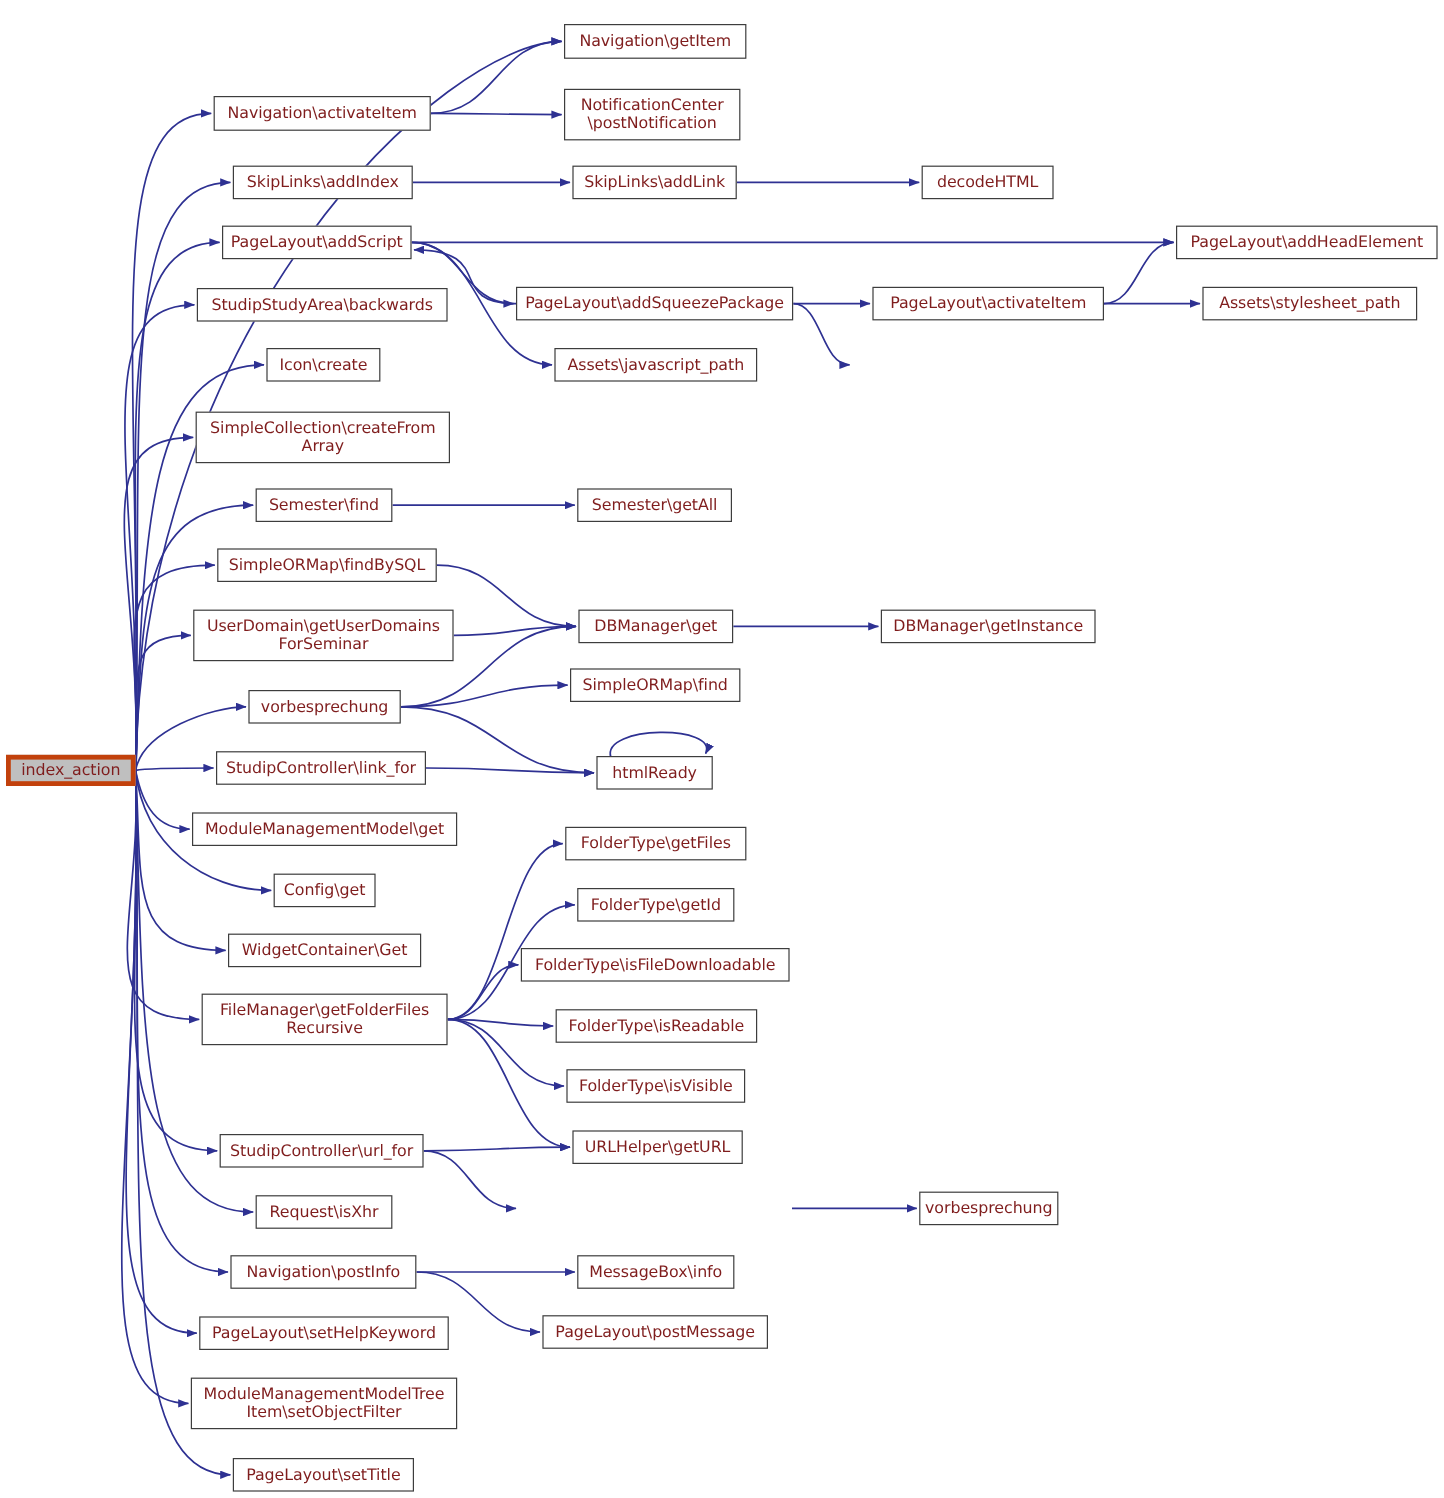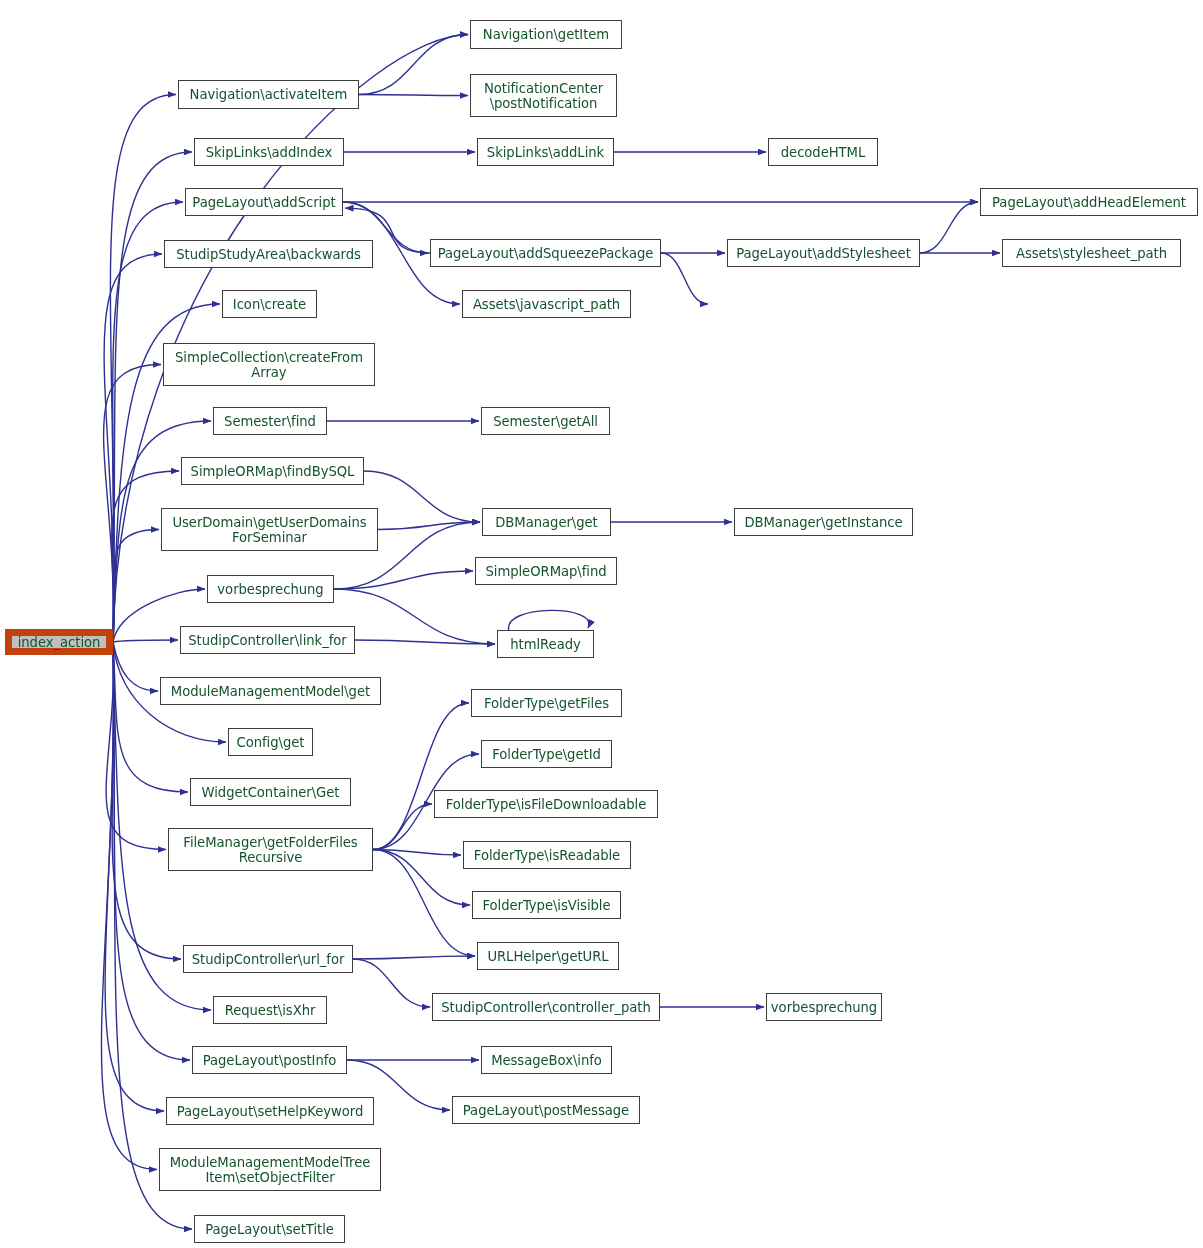--- a/index.html
+++ b/index.html
@@ -28,33 +28,33 @@
     left: 0;
     top: 0;
     width: 1203px;
     height: 1248px;
   }
   .node {
     position: absolute;
     box-sizing: border-box;
     background: #ffffff;
     border: 1px solid #3d3d3d;
-    color: #14532d;
+    color: #7f1d1d;
     font-size: 13.2px;
     line-height: 15px;
     display: flex;
     align-items: center;
     justify-content: center;
     text-align: center;
     white-space: pre;
     letter-spacing: -0.05px;
   }
   .node.root {
     background: #bfbfbf;
-    border: 7px solid #c2410c;
+    border: 4px solid #c2410c;
   }
 </style>
 </head>
 <body>
 
 <div id="graph-root">
   <svg id="edge-layer" viewBox="0 0 1203 1248" width="1203" height="1248" xmlns="http://www.w3.org/2000/svg">
     <defs>
       <marker id="arrowhead" markerWidth="9" markerHeight="7" refX="8.5" refY="3.5" orient="auto" markerUnits="userSpaceOnUse">
         <polygon points="0,0 9,3.5 0,7" fill="#2e3192"></polygon>
@@ -123,21 +123,21 @@
       <div class="node" style="left: 178px; top: 80px; width: 181px; height: 29px;">Navigation\activateItem</div>
       <div class="node" style="left: 470px; top: 74px; width: 147px; height: 43px;">NotificationCenter
 \postNotification</div>
       <div class="node" style="left: 194px; top: 138px; width: 150px; height: 28px;">SkipLinks\addIndex</div>
       <div class="node" style="left: 477px; top: 138px; width: 137px; height: 28px;">SkipLinks\addLink</div>
       <div class="node" style="left: 768px; top: 138px; width: 110px; height: 28px;">decodeHTML</div>
       <div class="node" style="left: 185px; top: 188px; width: 158px; height: 28px;">PageLayout\addScript</div>
       <div class="node" style="left: 980px; top: 188px; width: 218px; height: 28px;">PageLayout\addHeadElement</div>
       <div class="node" style="left: 164px; top: 240px; width: 209px; height: 28px;">StudipStudyArea\backwards</div>
       <div class="node" style="left: 430px; top: 239px; width: 231px; height: 28px;">PageLayout\addSqueezePackage</div>
-      <div class="node" style="left: 727px; top: 239px; width: 193px; height: 28px;">PageLayout\addStylesheet</div>
+      <div class="node" style="left: 727px; top: 239px; width: 193px; height: 28px;">PageLayout\activateItem</div>
       <div class="node" style="left: 1002px; top: 239px; width: 179px; height: 28px;">Assets\stylesheet_path</div>
       <div class="node" style="left: 222px; top: 290px; width: 95px; height: 28px;">Icon\create</div>
       <div class="node" style="left: 462px; top: 290px; width: 169px; height: 28px;">Assets\javascript_path</div>
       <div class="node" style="left: 163px; top: 343px; width: 212px; height: 43px;">SimpleCollection\createFrom
 Array</div>
       <div class="node" style="left: 213px; top: 407px; width: 114px; height: 28px;">Semester\find</div>
       <div class="node" style="left: 481px; top: 407px; width: 129px; height: 28px;">Semester\getAll</div>
       <div class="node" style="left: 181px; top: 457px; width: 183px; height: 28px;">SimpleORMap\findBySQL</div>
       <div class="node" style="left: 161px; top: 508px; width: 217px; height: 43px;">UserDomain\getUserDomains
 ForSeminar</div>
@@ -153,23 +153,22 @@
       <div class="node" style="left: 481px; top: 740px; width: 131px; height: 28px;">FolderType\getId</div>
       <div class="node" style="left: 190px; top: 778px; width: 161px; height: 28px;">WidgetContainer\Get</div>
       <div class="node" style="left: 434px; top: 790px; width: 224px; height: 28px;">FolderType\isFileDownloadable</div>
       <div class="node" style="left: 168px; top: 828px; width: 205px; height: 43px;">FileManager\getFolderFiles
 Recursive</div>
       <div class="node" style="left: 463px; top: 841px; width: 168px; height: 28px;">FolderType\isReadable</div>
       <div class="node" style="left: 472px; top: 891px; width: 149px; height: 28px;">FolderType\isVisible</div>
       <div class="node" style="left: 183px; top: 945px; width: 170px; height: 28px;">StudipController\url_for</div>
       <div class="node" style="left: 477px; top: 942px; width: 142px; height: 28px;">URLHelper\getURL</div>
       <div class="node" style="left: 213px; top: 996px; width: 114px; height: 28px;">Request\isXhr</div>
-      <div class="node" style="left: 432px; top: 993px; width: 228px; height: 28px;">StudipController\controller_path</div>
       <div class="node" style="left: 766px; top: 993px; width: 116px; height: 28px;">vorbesprechung</div>
-      <div class="node" style="left: 192px; top: 1046px; width: 155px; height: 28px;">PageLayout\postInfo</div>
+      <div class="node" style="left: 192px; top: 1046px; width: 155px; height: 28px;">Navigation\postInfo</div>
       <div class="node" style="left: 481px; top: 1046px; width: 131px; height: 28px;">MessageBox\info</div>
       <div class="node" style="left: 166px; top: 1097px; width: 208px; height: 28px;">PageLayout\setHelpKeyword</div>
       <div class="node" style="left: 452px; top: 1096px; width: 188px; height: 28px;">PageLayout\postMessage</div>
       <div class="node" style="left: 159px; top: 1148px; width: 222px; height: 43px;">ModuleManagementModelTree
 Item\setObjectFilter</div>
       <div class="node" style="left: 194px; top: 1215px; width: 151px; height: 28px;">PageLayout\setTitle</div>
     </div>
 </div>
 
 </body></html>

